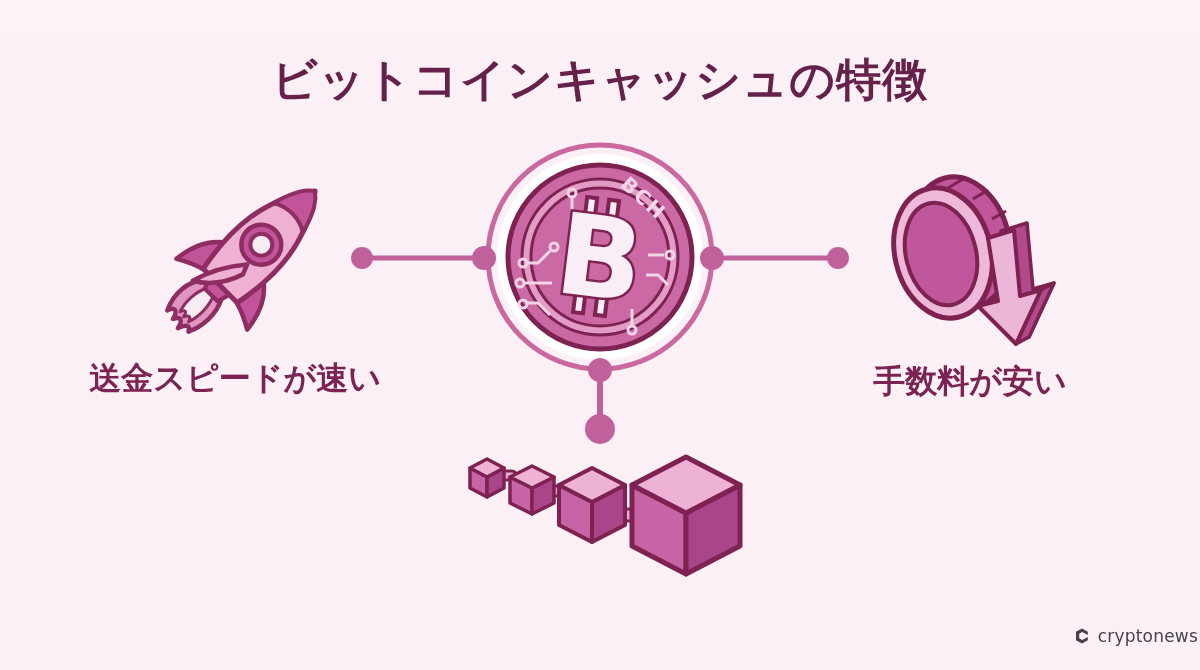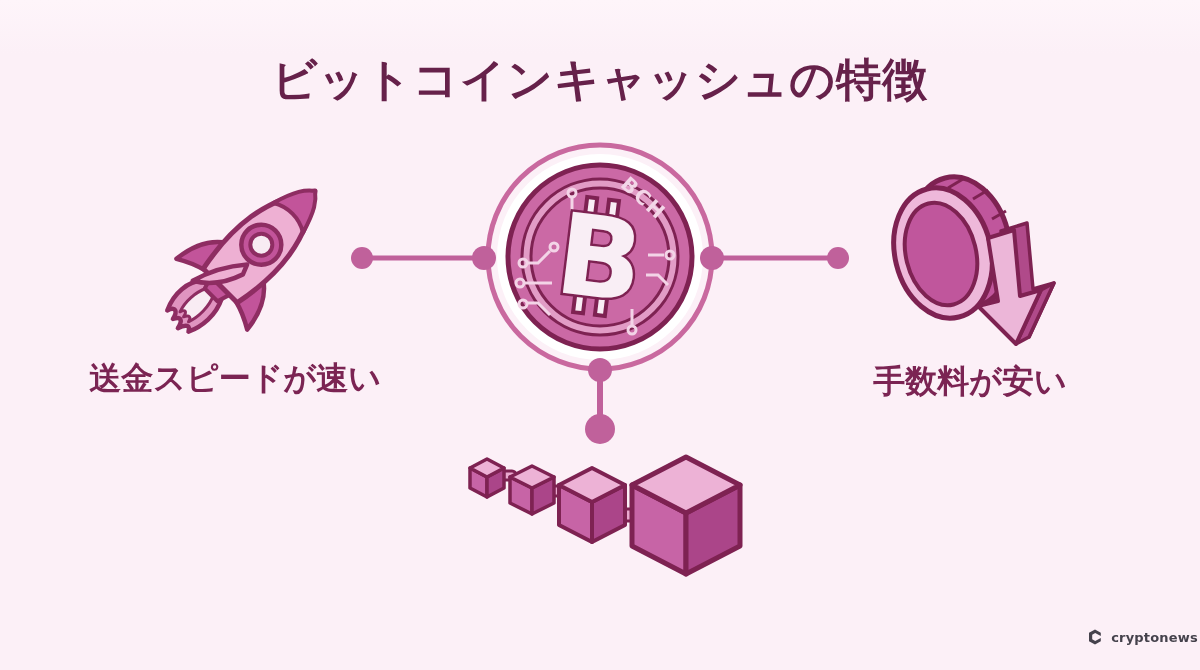--- a/index.html
+++ b/index.html
@@ -33,21 +33,21 @@
   .overlay-svg{position:absolute;left:0;top:0;z-index:5;}
   .center-icon{left:480px;top:137px;z-index:4;}
   .rocket-icon{left:146px;top:158px;}
   .coinarrow-icon{left:876px;top:156px;}
   .blocks-icon{left:452px;top:445px;}
   .logo{
     position:absolute;right:30px;bottom:24px;
     display:flex;align-items:center;gap:7px;z-index:6;
   }
   .logo-text{
-    font-size:13px;font-weight:700;color:#45424c;letter-spacing:0.2px;
+    font-size:17px;font-weight:400;color:#45424c;letter-spacing:0.2px;
   }
   .coin-b-text{
     font-size:112px;font-weight:bold;
     font-family:"DejaVu Sans","Liberation Sans",sans-serif;
     paint-order:stroke;
   }
   .coin-ticker-text{
     font-size:20px;font-weight:bold;letter-spacing:2px;
     font-family:"DejaVu Sans","Liberation Sans",sans-serif;
   }

